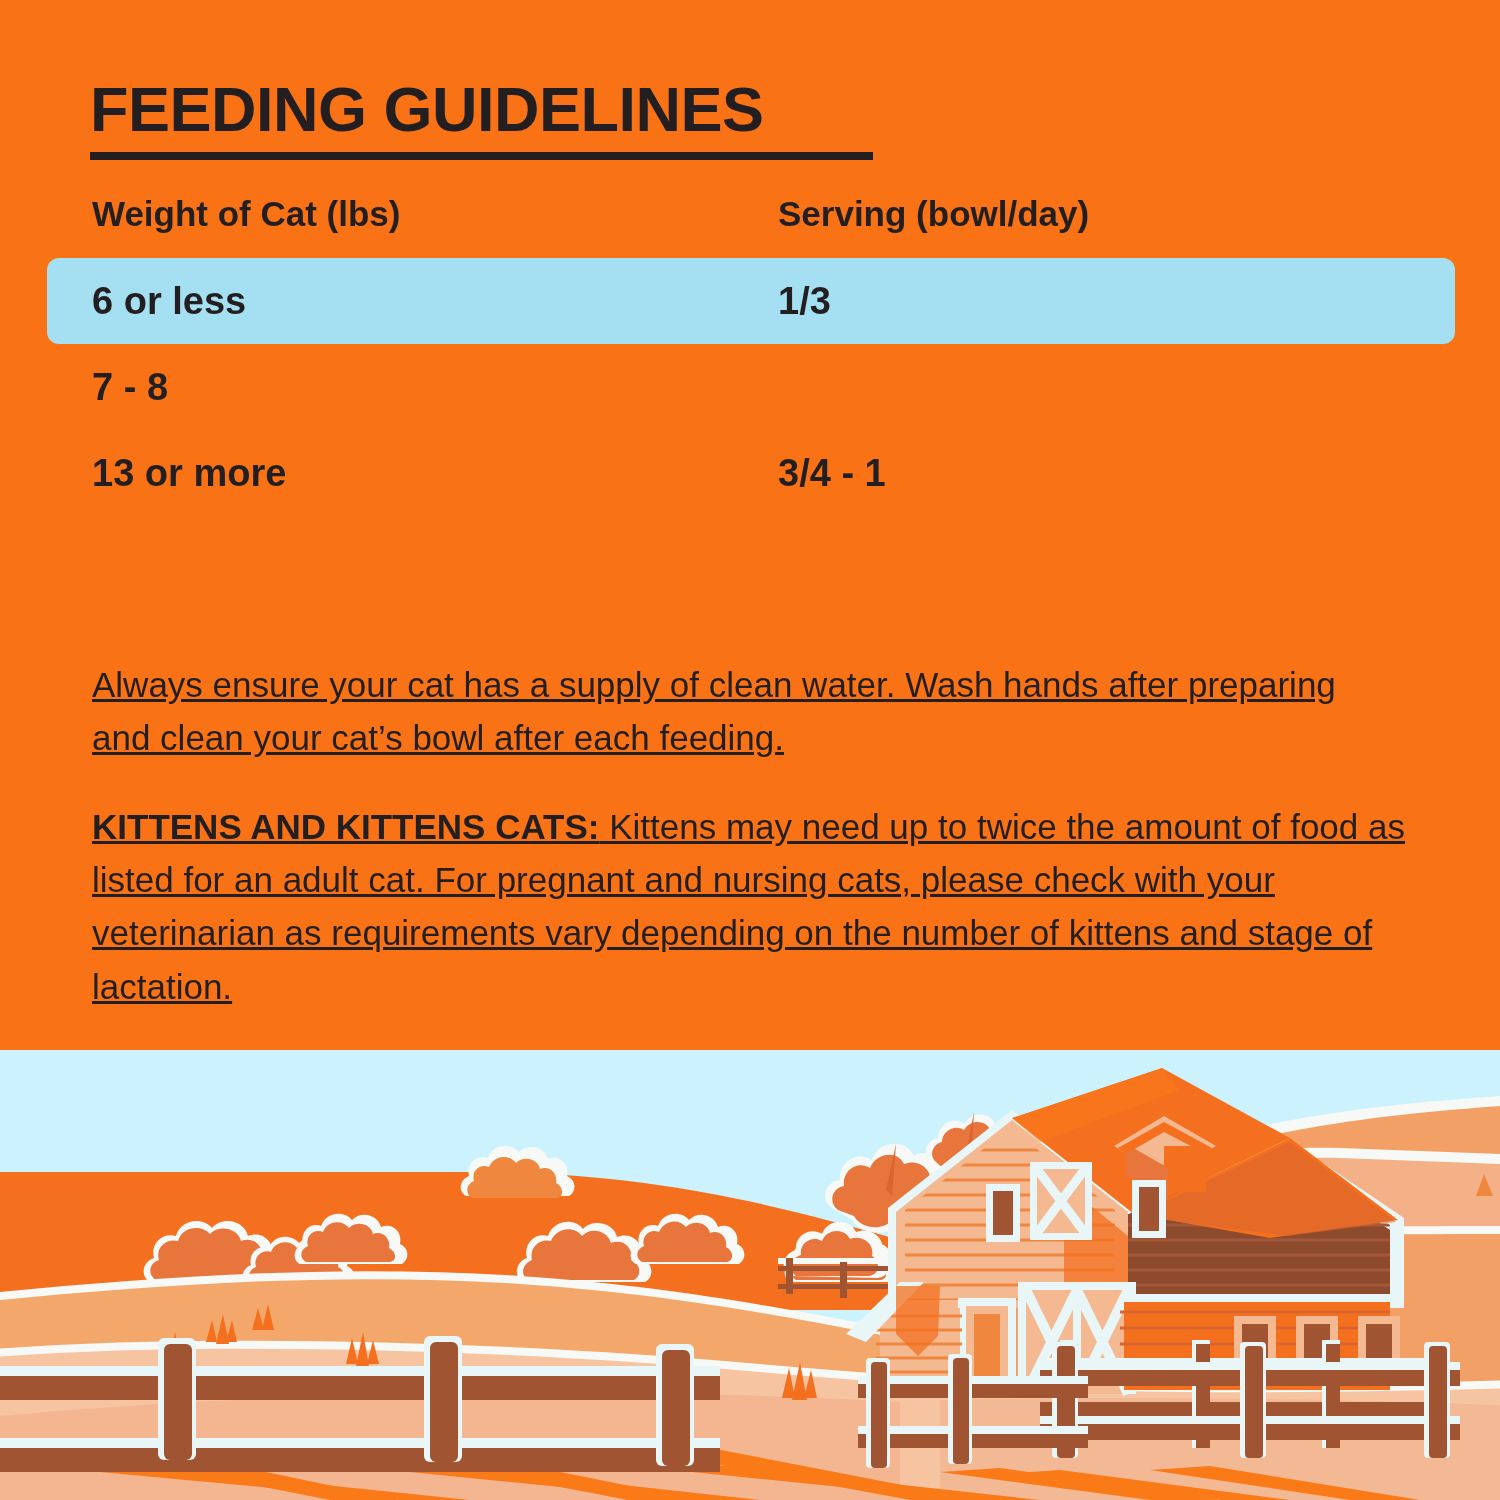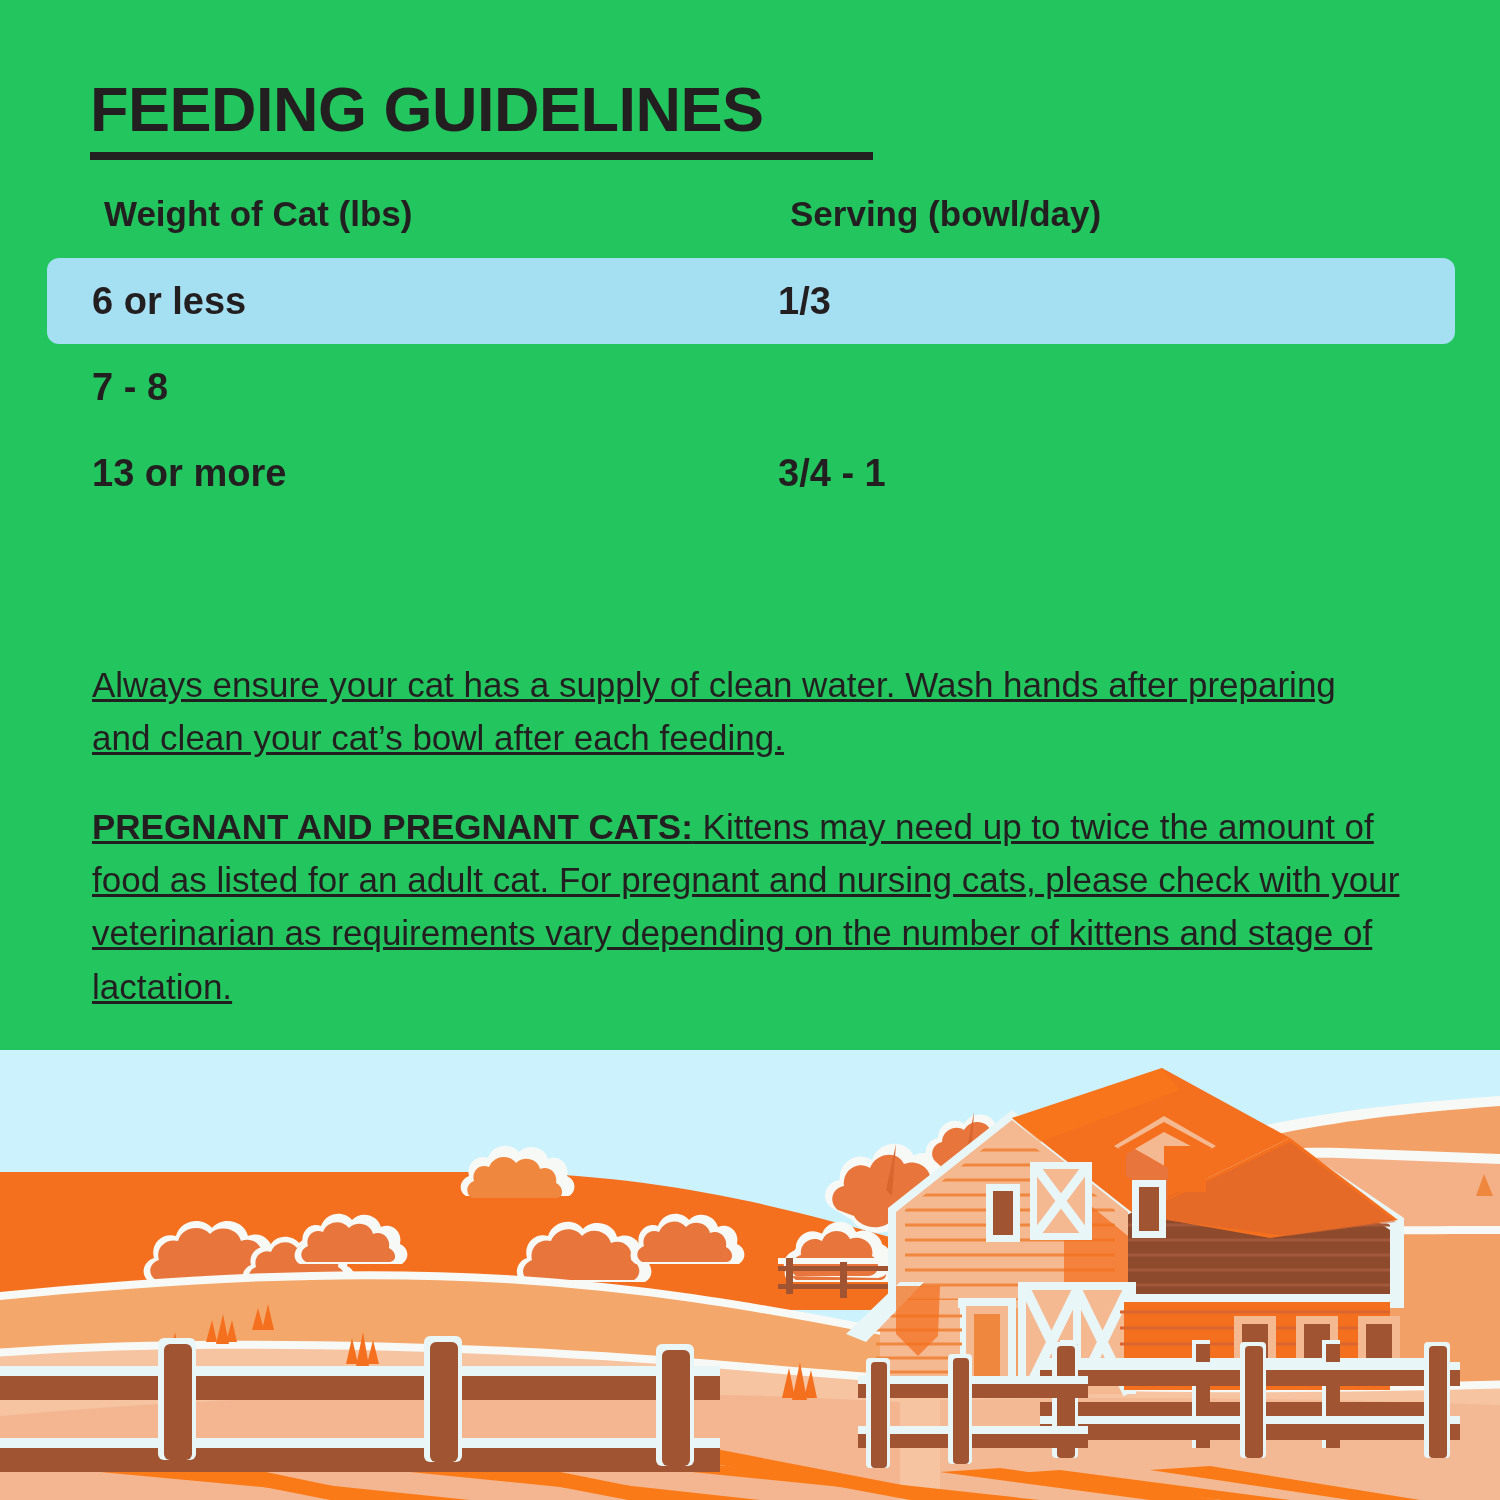--- a/index.html
+++ b/index.html
@@ -11,21 +11,21 @@
     height: 1500px;
     background: #ccf2fd;
     font-family: "Liberation Sans", sans-serif;
     overflow: hidden;
     position: relative;
   }
   #page {
     position: relative;
     width: 1500px;
     height: 1500px;
-    background: #22c55e;
+    background: #f97316;
     overflow: hidden;
   }
 
   
   .title {
     position: absolute;
     left: 90px;
     top: 78px;
     font-size: 63px;
     font-weight: bold;
@@ -47,21 +47,21 @@
   .table {
     position: absolute;
     left: 0;
     top: 186px;
     width: 1500px;
   }
   .row {
     position: relative;
     height: 86px;
   }
-  .row.head { height: 72px; margin-left: 12px; }
+  .row.head { height: 72px; }
   .row.band .band-bg {
     position: absolute;
     left: 47px;
     right: 45px;
     top: 0;
     bottom: 0;
     background: #a5dff2;
     border-radius: 12px;
   }
   .cell {
@@ -142,21 +142,21 @@
 
     <div class="row body">
       <div class="cell c1">13 or more</div>
       <div class="cell c2">3/4 - 1</div>
     </div>
 
   </div>
 
   <div class="para para-note">Always ensure your cat has a supply of clean water. Wash hands after preparing and clean your cat’s bowl after each feeding.</div>
 
-  <div class="para para-kittens"><span class="lead">PREGNANT AND PREGNANT CATS:</span><span> Kittens may need up to twice the amount of food as listed for an adult cat. For pregnant and nursing cats, please check with your veterinarian as requirements vary depending on the number of kittens and stage of lactation.</span></div>
+  <div class="para para-kittens"><span class="lead">KITTENS AND KITTENS CATS:</span><span> Kittens may need up to twice the amount of food as listed for an adult cat. For pregnant and nursing cats, please check with your veterinarian as requirements vary depending on the number of kittens and stage of lactation.</span></div>
 
   <div class="scene">
     <svg viewBox="0 0 1500 450" xmlns="http://www.w3.org/2000/svg">
       <defs>
         <clipPath id="clipScene">
             <rect x="0" y="0" width="1500" height="450"></rect>
           </clipPath>
         <clipPath id="clipBarnFront">
           <path d="M905,250 L905,160 L1010,78 L1115,160 L1115,250 Z"></path>
         </clipPath>

